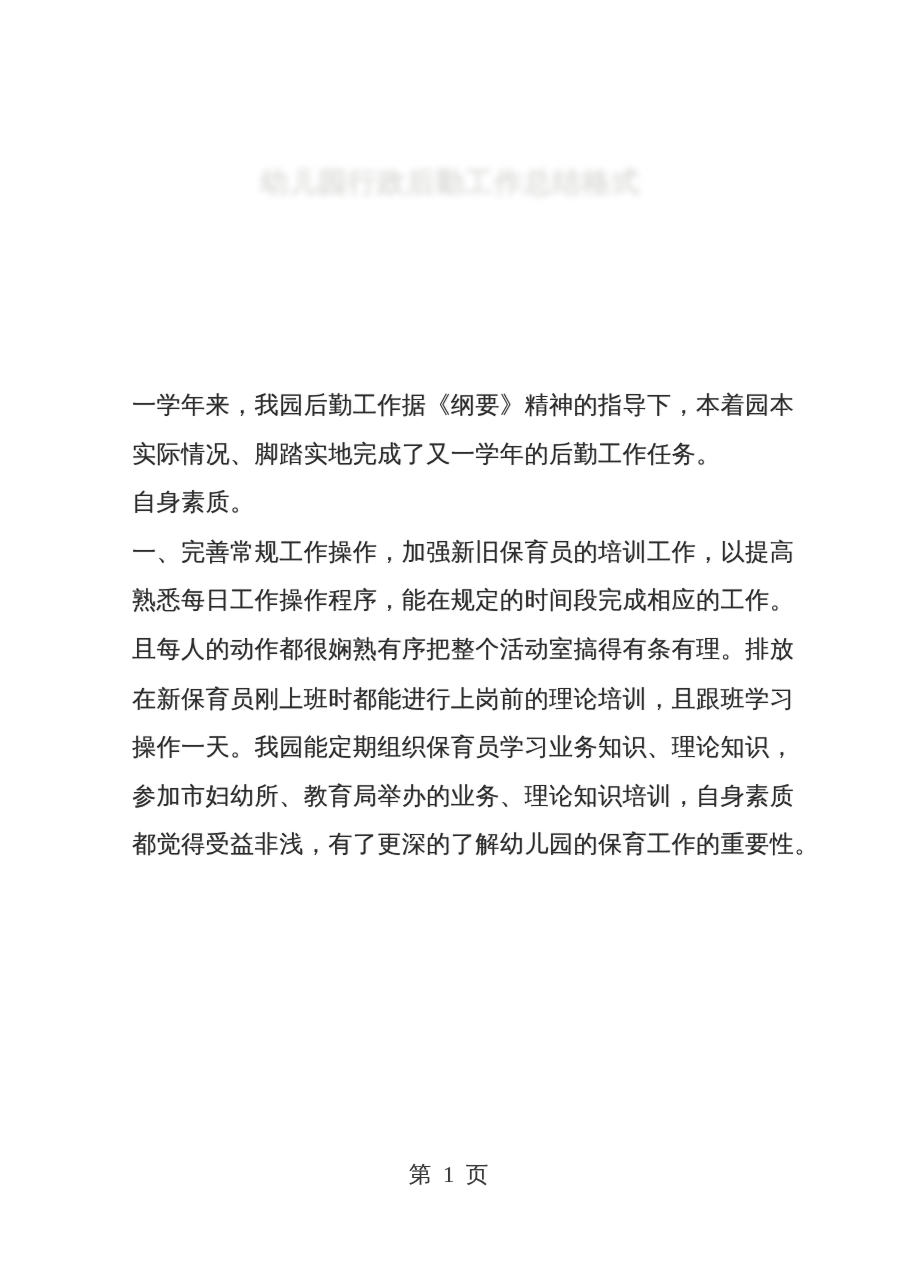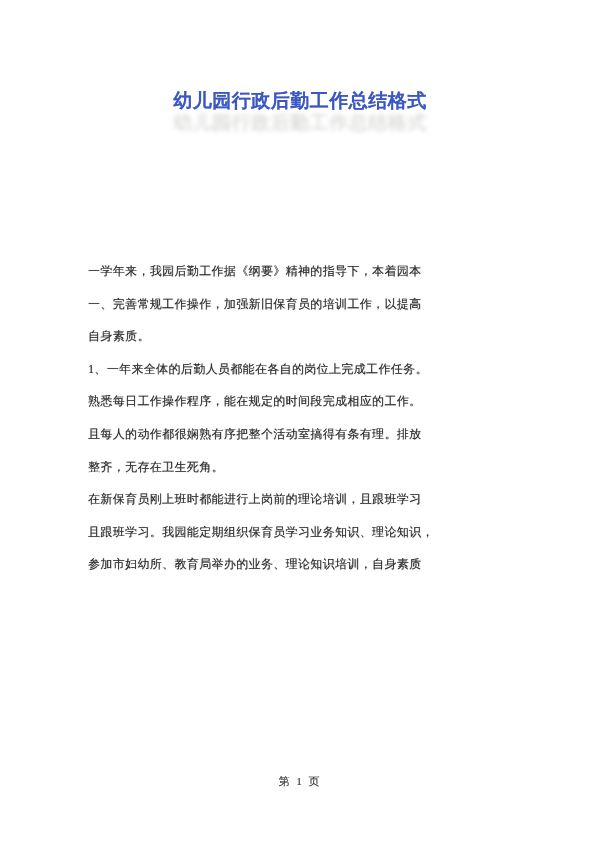--- a/index.html
+++ b/index.html
@@ -41,59 +41,58 @@
     color: #d8d8d6;
     filter: blur(2px);
     opacity: 0.85;
     user-select: none;
   }
   .doc-body {
     position: absolute;
     top: 255px;
     left: 88px;
     width: 430px;
-    font-size: 12px;
+    font-size: 16px;
     line-height: 32.6px;
     letter-spacing: 0.35px;
     
     text-shadow: 0.3px 0.3px 0.7px rgba(50, 50, 50, 0.55);
   }
   .doc-body .line {
     height: 32.6px;
     white-space: nowrap;
   }
   .doc-footer {
     position: absolute;
     top: 774px;
     left: 0;
     width: 600px;
     text-align: center;
-    font-size: 11px;
+    font-size: 15px;
     letter-spacing: 2px;
     
     text-shadow: 0.2px 0.2px 0.5px rgba(70, 70, 70, 0.5);
   }
 </style>
 </head>
 <body>
 
 <div class="page">
 
   <div class="doc-title-ghost" data-bind="document.title">幼儿园行政后勤工作总结格式</div>
 
-  <h1 class="doc-title" style="margin: 0px; color: rgb(59, 87, 195);" data-bind="document.title" data-bind-color="document.colors.title_text">幼儿园行政后勤工作总结格式</h1>
 
   <div class="doc-body" data-bind-color="document.colors.body_text" style="color: rgb(45, 45, 45);">
     <div class="line" data-bind="document.body_lines.0">一学年来，我园后勤工作据《纲要》精神的指导下，本着园本</div>
+    <div class="line" data-bind="document.body_lines.1">实际情况、脚踏实地完成了又一学年的后勤工作任务。</div>
+    <div class="line" data-bind="document.body_lines.3">自身素质。</div>
     <div class="line" data-bind="document.body_lines.2">一、完善常规工作操作，加强新旧保育员的培训工作，以提高</div>
-    <div class="line" data-bind="document.body_lines.3">自身素质。</div>
-    <div class="line" data-bind="document.body_lines.4">1、一年来全体的后勤人员都能在各自的岗位上完成工作任务。</div>
     <div class="line" data-bind="document.body_lines.5">熟悉每日工作操作程序，能在规定的时间段完成相应的工作。</div>
     <div class="line" data-bind="document.body_lines.6">且每人的动作都很娴熟有序把整个活动室搞得有条有理。排放</div>
-    <div class="line" data-bind="document.body_lines.7">整齐，无存在卫生死角。</div>
     <div class="line" data-bind="document.body_lines.9">在新保育员刚上班时都能进行上岗前的理论培训，且跟班学习</div>
-    <div class="line" data-bind="document.body_lines.10">且跟班学习。我园能定期组织保育员学习业务知识、理论知识，</div>
+    <div class="line" data-bind="document.body_lines.10">操作一天。我园能定期组织保育员学习业务知识、理论知识，</div>
     <div class="line" data-bind="document.body_lines.12">参加市妇幼所、教育局举办的业务、理论知识培训，自身素质</div>
+    <div class="line" data-bind="document.body_lines.14">都觉得受益非浅，有了更深的了解幼儿园的保育工作的重要性。</div>
   </div>
 
   <div class="doc-footer" data-bind="document.footer.page_label" data-bind-color="document.colors.footer_text" style="color: rgb(58, 58, 58);">第 1 页</div>
 
 </div>
 
 </body></html>

